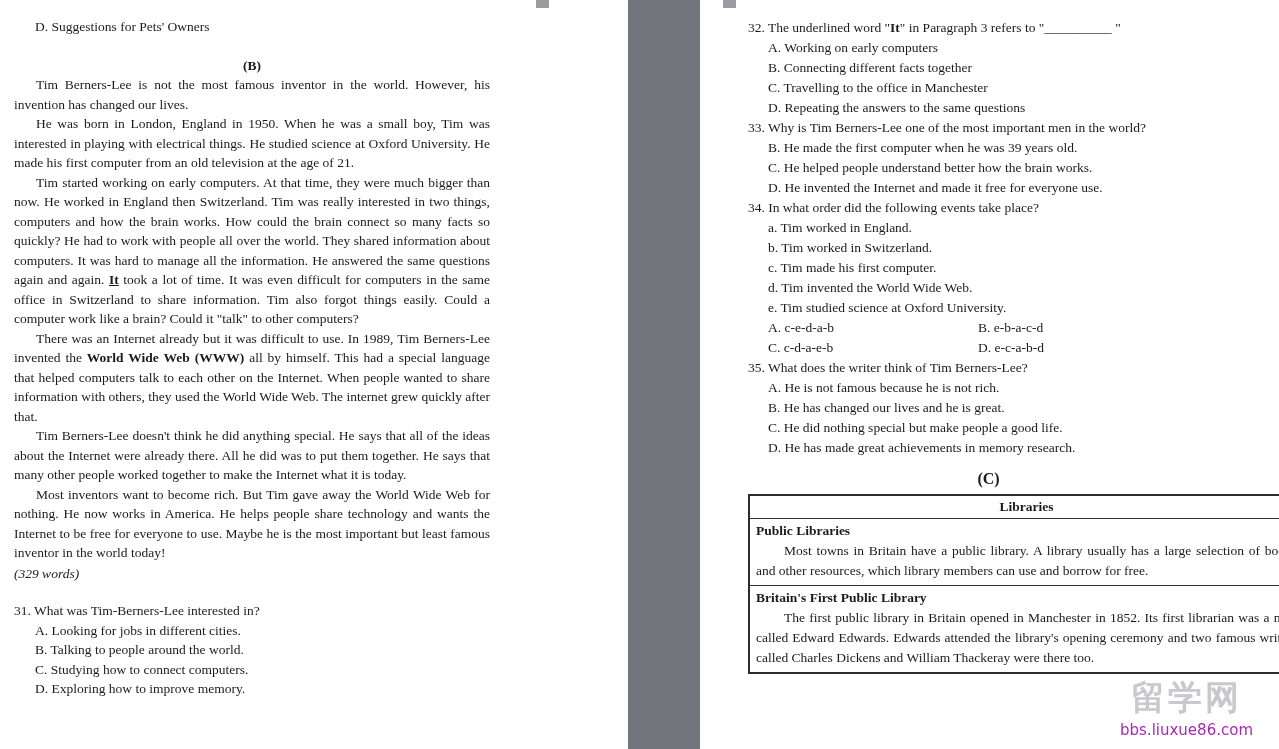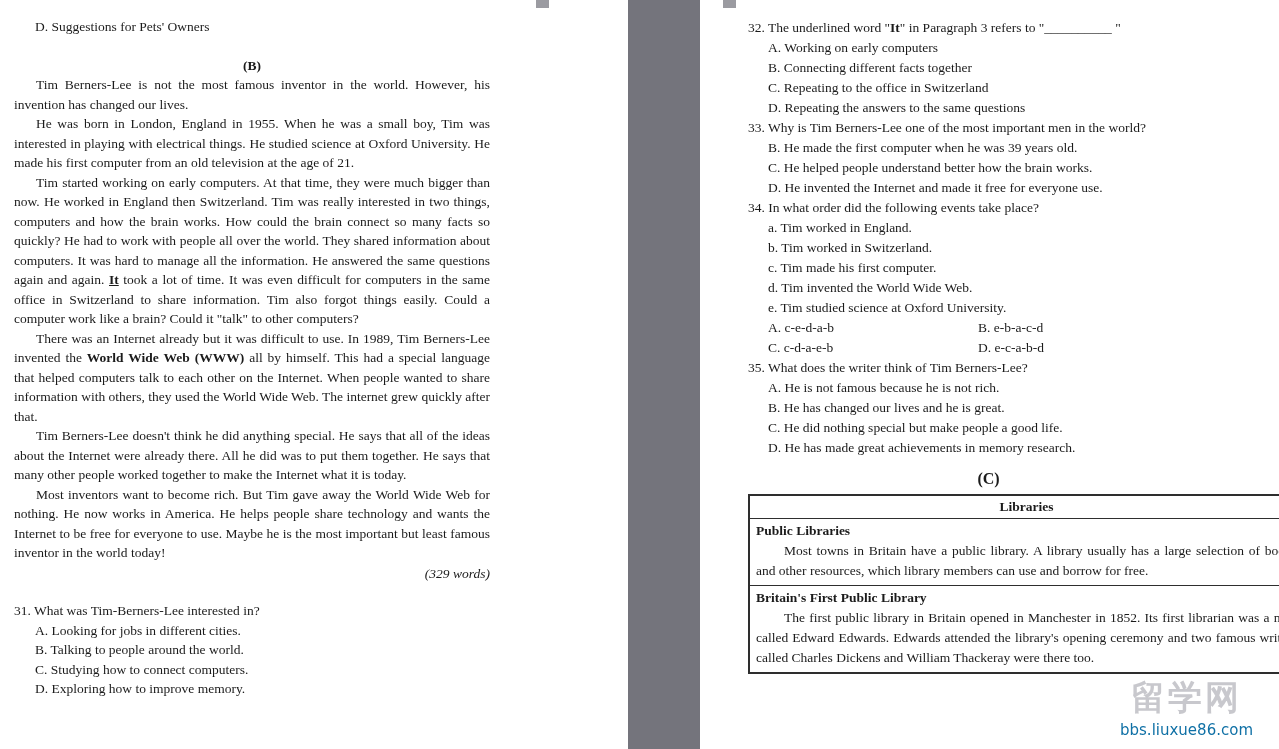--- a/index.html
+++ b/index.html
@@ -16,58 +16,58 @@
   .page-left { width:718px; padding:17px 0 0 14px; }
   .page-right { width:579px; padding:18px 0 0 48px; position:relative; }
   .gap-strip { width:82px; height:749px; background:#74747c; }
 
   .textcol { width:476px; font-size:13.5px; line-height:19.5px; }
   .top-item { margin-left:21px; }
   .section-label { text-align:center; font-weight:bold; margin-top:19px; }
   .para { text-align:justify; text-indent:22px; }
   .seg-ul { font-weight:bold; text-decoration:underline; }
   .seg-b { font-weight:bold; }
-  .word-count { text-align:right; font-style:italic; margin-top:1px; }
+  .word-count { text-align:left; font-style:italic; margin-top:1px; }
   .question { margin-top:18px; }
   .q-option { padding-left:21px;font-family:Liberation Serif, serif; }
 
   .qcol { width:500px; font-size:13.5px; line-height:20px; }
   .qcol .q-stem { margin:0; }
   .qcol .q-option { padding-left:20px; }
   .opt-two-col { padding-left:20px; }
   .opt-two-col .opt-col { display:inline-block; width:210px; }
   .c-label { width:481px; text-align:center; font-weight:bold; margin-top:12px; }
 
   .lib-table { width:557px; border:2px solid #2e2e2e; margin-top:6px; font-size:13.5px; line-height:20px; }
   .lib-title { text-align:center; font-weight:bold; border-bottom:1.5px solid #2e2e2e; padding:1px 4px; }
   .lib-row { padding:2px 6px 4px; }
   .lib-row + .lib-row { border-top:1.5px solid #2e2e2e; }
   .lib-heading { font-weight:bold; }
   .lib-text { text-align:justify; text-indent:28px; }
 
   .watermark { position:absolute; right:26px; bottom:10px; text-align:center; pointer-events:none; }
   .watermark .wm-logo { font-family:"DejaVu Sans", sans-serif; font-size:34px; font-weight:bold; letter-spacing:3px; color:#c6c6cb; opacity:.95; }
-  .watermark .wm-url { font-family:"DejaVu Sans", sans-serif; font-size:15px; color:#0369a1; opacity:.95; }
+  .watermark .wm-url { font-family:"DejaVu Sans", sans-serif; font-size:15px; color:#a21caf; opacity:.95; }
 
   .scan-mark { position:absolute; top:0; width:13px; height:8px; background:#9b9ba1; }
   .scan-mark-1 { left:536px; }
   .scan-mark-2 { left:723px; }
 </style>
 </head>
 <body>
 
 <div class="spread">
 
   <div class="page page-left">
     <div class="textcol">
       <div class="top-item">D. Suggestions for Pets' Owners</div>
       <div class="section-label">(B)</div>
 
       <p class="para">Tim Berners-Lee is not the most famous inventor in the world. However, his invention has changed our lives.</p>
-      <p class="para">He was born in London, England in 1955. When he was a small boy, Tim was interested in playing with electrical things. He studied science at Oxford University. He made his first computer from an old television at the age of 21.</p>
+      <p class="para">He was born in London, England in 1950. When he was a small boy, Tim was interested in playing with electrical things. He studied science at Oxford University. He made his first computer from an old television at the age of 21.</p>
       <p class="para"><span>Tim started working on early computers. At that time, they were much bigger than now. He worked in England then Switzerland. Tim was really interested in two things, computers and how the brain works. How could the brain connect so many facts so quickly? He had to work with people all over the world. They shared information about computers. It was hard to manage all the information. He answered the same questions again and again. </span><span class="seg-ul">It</span><span> took a lot of time. It was even difficult for computers in the same office in Switzerland to share information. Tim also forgot things easily. Could a computer work like a brain? Could it "talk" to other computers?</span></p>
       <p class="para"><span>There was an Internet already but it was difficult to use. In 1989, Tim Berners-Lee invented the </span><span class="seg-b">World Wide Web (WWW)</span><span> all by himself. This had a special language that helped computers talk to each other on the Internet. When people wanted to share information with others, they used the World Wide Web. The internet grew quickly after that.</span></p>
       <p class="para">Tim Berners-Lee doesn't think he did anything special. He says that all of the ideas about the Internet were already there. All he did was to put them together. He says that many other people worked together to make the Internet what it is today.</p>
       <p class="para">Most inventors want to become rich. But Tim gave away the World Wide Web for nothing. He now works in America. He helps people share technology and wants the Internet to be free for everyone to use. Maybe he is the most important but least famous inventor in the world today!</p>
 
       <div class="word-count">(329 words)</div>
 
       <div class="question">
         <div class="q-stem">31. What was Tim-Berners-Lee interested in?</div>
         <div class="q-option">A. Looking for jobs in different cities.</div>
@@ -80,21 +80,21 @@
 
   <div class="gap-strip"></div>
 
   <div class="page page-right">
     <div class="qcol">
 
       <div>
         <div class="q-stem"><span>32. The underlined word "</span><span class="seg-b">It</span><span>" in Paragraph 3 refers to "__________ "</span></div>
         <div class="q-option">A. Working on early computers</div>
         <div class="q-option">B. Connecting different facts together</div>
-        <div class="q-option">C. Repeating to the office in Switzerland</div>
+        <div class="q-option">C. Travelling to the office in Manchester</div>
         <div class="q-option">D. Repeating the answers to the same questions</div>
       </div>
 
       <div>
         <div class="q-stem">33. Why is Tim Berners-Lee one of the most important men in the world?</div>
         <div class="q-option">B. He made the first computer when he was 39 years old.</div>
         <div class="q-option">C. He helped people understand better how the brain works.</div>
         <div class="q-option">D. He invented the Internet and made it free for everyone use.</div>
       </div>
 

